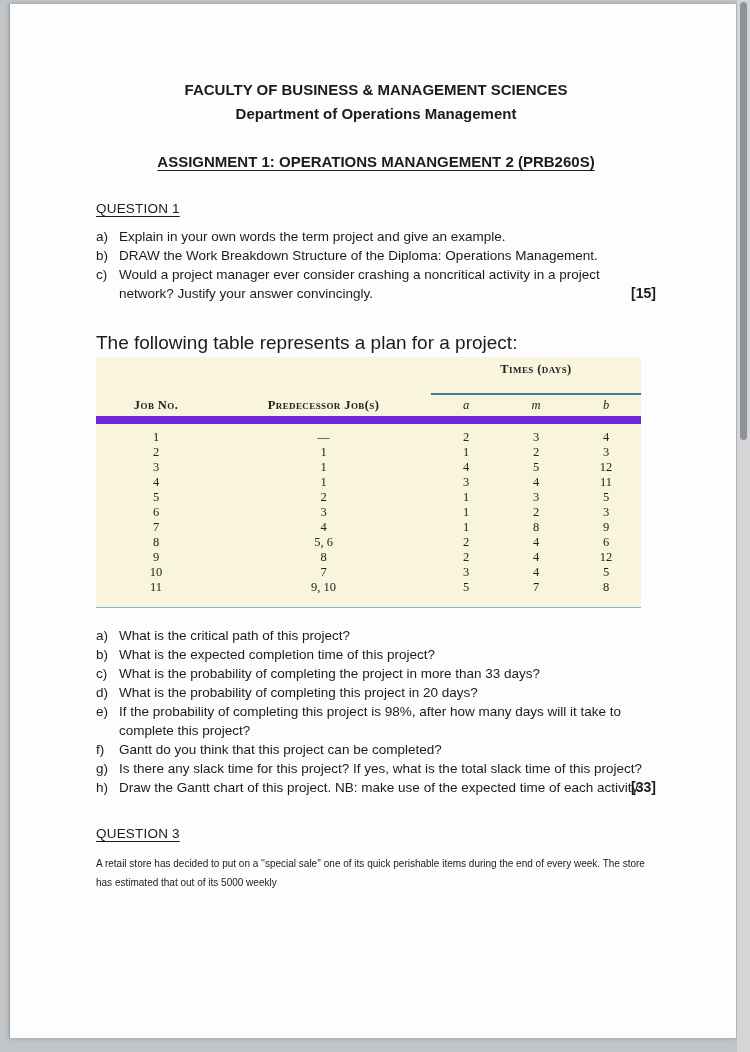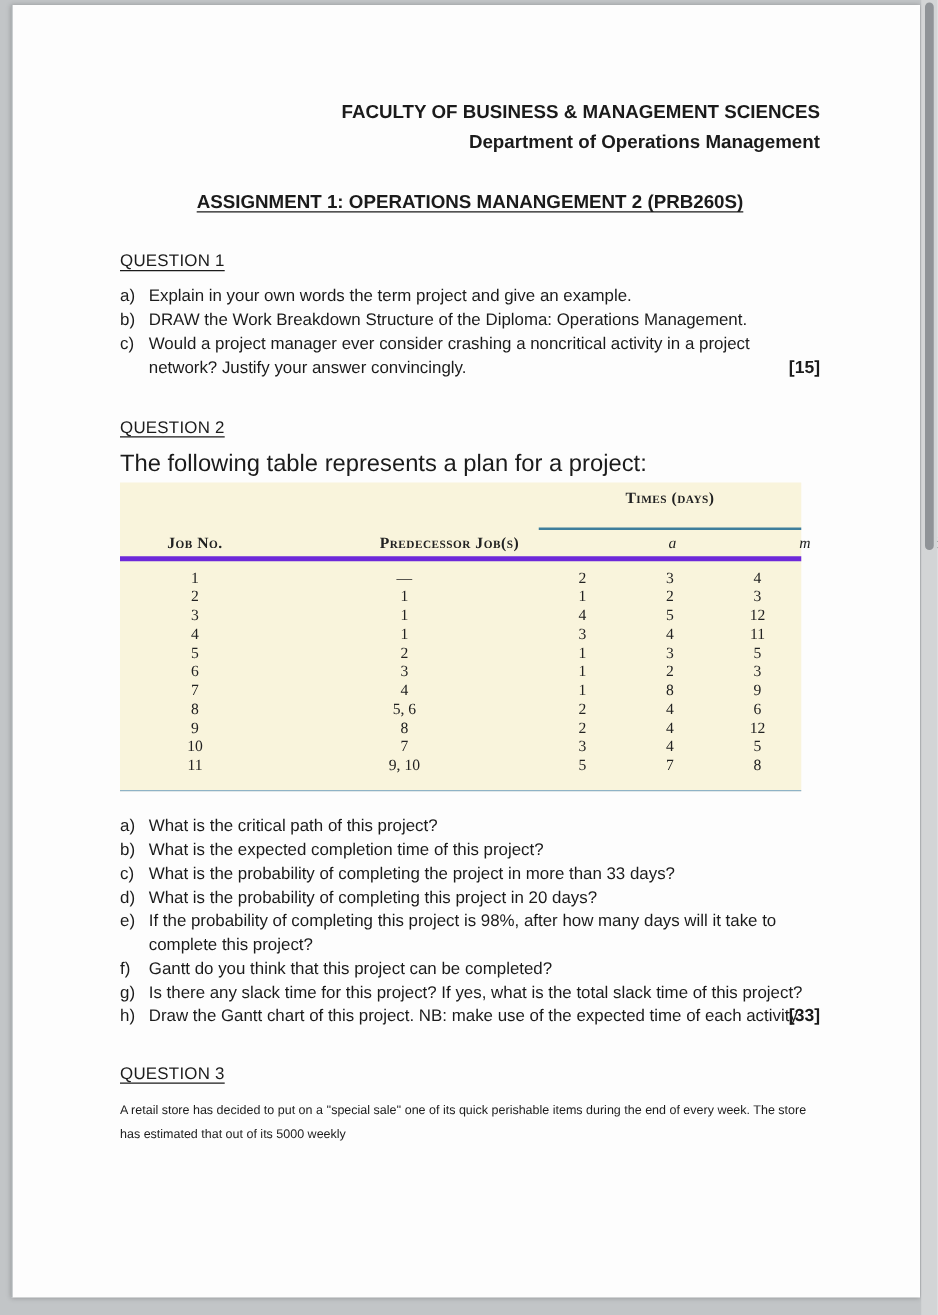--- a/index.html
+++ b/index.html
@@ -14,21 +14,21 @@
   .page {
     position:absolute;
     left:9px; top:4px;
     width:727px; height:1034px;
     background:#fdfdfd;
     border-left:1px solid #9aa0a3;
     box-shadow:0 0 4px rgba(0,0,0,.25);
     padding:74px 80px 0 86px;
   }
   
-  .doc-header { text-align:right; font-weight:bold; font-size:15px; line-height:24px; }
+  .doc-header { text-align:center; font-weight:bold; font-size:15px; line-height:24px; }
   .assignment-title {
     text-align:center; font-weight:bold; font-size:15px;
     text-decoration:underline; text-underline-offset:3px;
     margin-top:26px; line-height:20px;
   }
   
   .q-title {
     font-size:13.5px; font-weight:normal; line-height:17px;
     text-decoration:underline; text-underline-offset:3px;
     letter-spacing:.2px;
@@ -53,21 +53,21 @@
     border-bottom:1px solid #8fb3c6;
   }
   .t-row { display:grid; grid-template-columns:120px 215px 70px 70px 70px; }
   .t-row > div { text-align:center; line-height:15px; }
   .t-group { margin-bottom:3px; }
   .t-group .t-span {
     grid-column:3 / 6; text-align:center;
     border-bottom:2px solid #3e7e9c;
     padding-bottom:16px;
   }
-  .t-head { border-bottom:4px solid #6d28d9; padding-bottom:3px; margin-bottom:6px;gap:36px; }
+  .t-head { border-bottom:8px solid #6d28d9; padding-bottom:3px; margin-bottom:6px; }
   .sc { font-variant:small-caps; letter-spacing:.4px; font-weight:600; }
   .it { font-style:italic; }
   
   .scrollbar {
     position:absolute; right:0; top:0; width:13px; height:100%;
     background:#d3d5d6;
   }
   .scroll-thumb {
     position:absolute; top:2px; right:3px;
     width:7px; height:438px;
@@ -99,21 +99,20 @@
       </li>
       <li>
         <span class="lbl">c)</span>
         <span>Would a project manager ever consider crashing a noncritical activity in a project network? Justify your answer convincingly.</span>
         <span class="marks">[15]</span>
       </li>
     </ol>
   </section>
 
   <section class="sec-q2">
-    <div class="q-title">QUESTION 2</div>
     <div class="intro">The following table represents a plan for a project:</div>
 
     <div class="ptable">
       <div class="t-row t-group">
         <div></div>
         <div></div>
         <div class="t-span sc">Times (days)</div>
       </div>
       <div class="t-row t-head">
         <div class="sc">Job No.</div>

